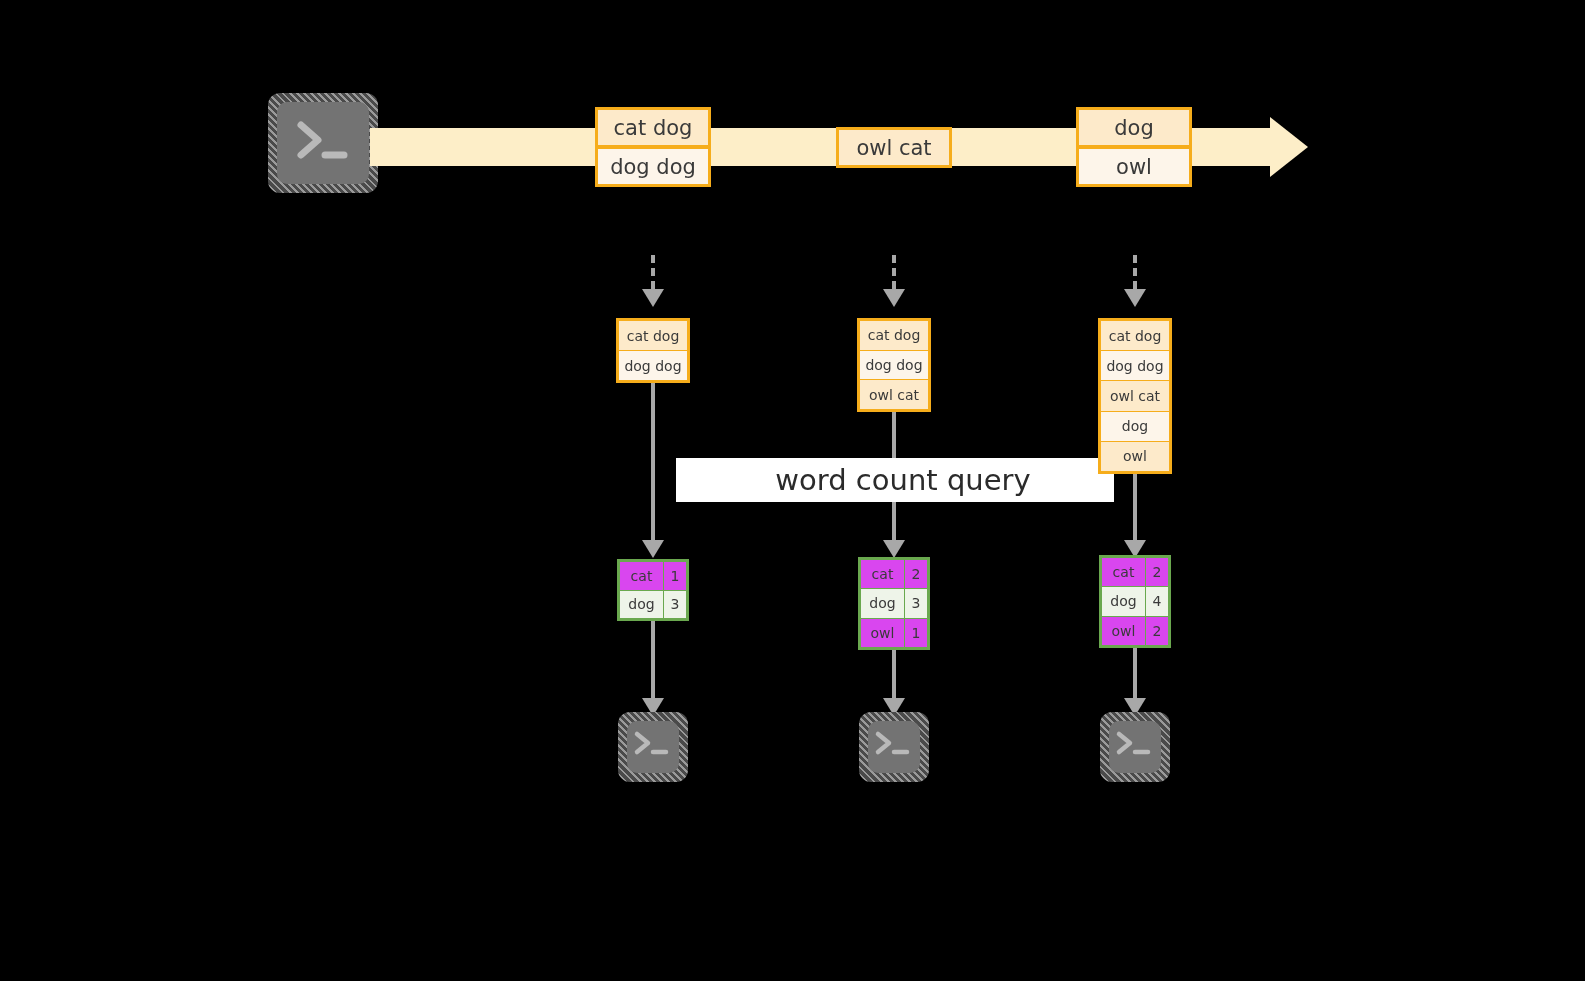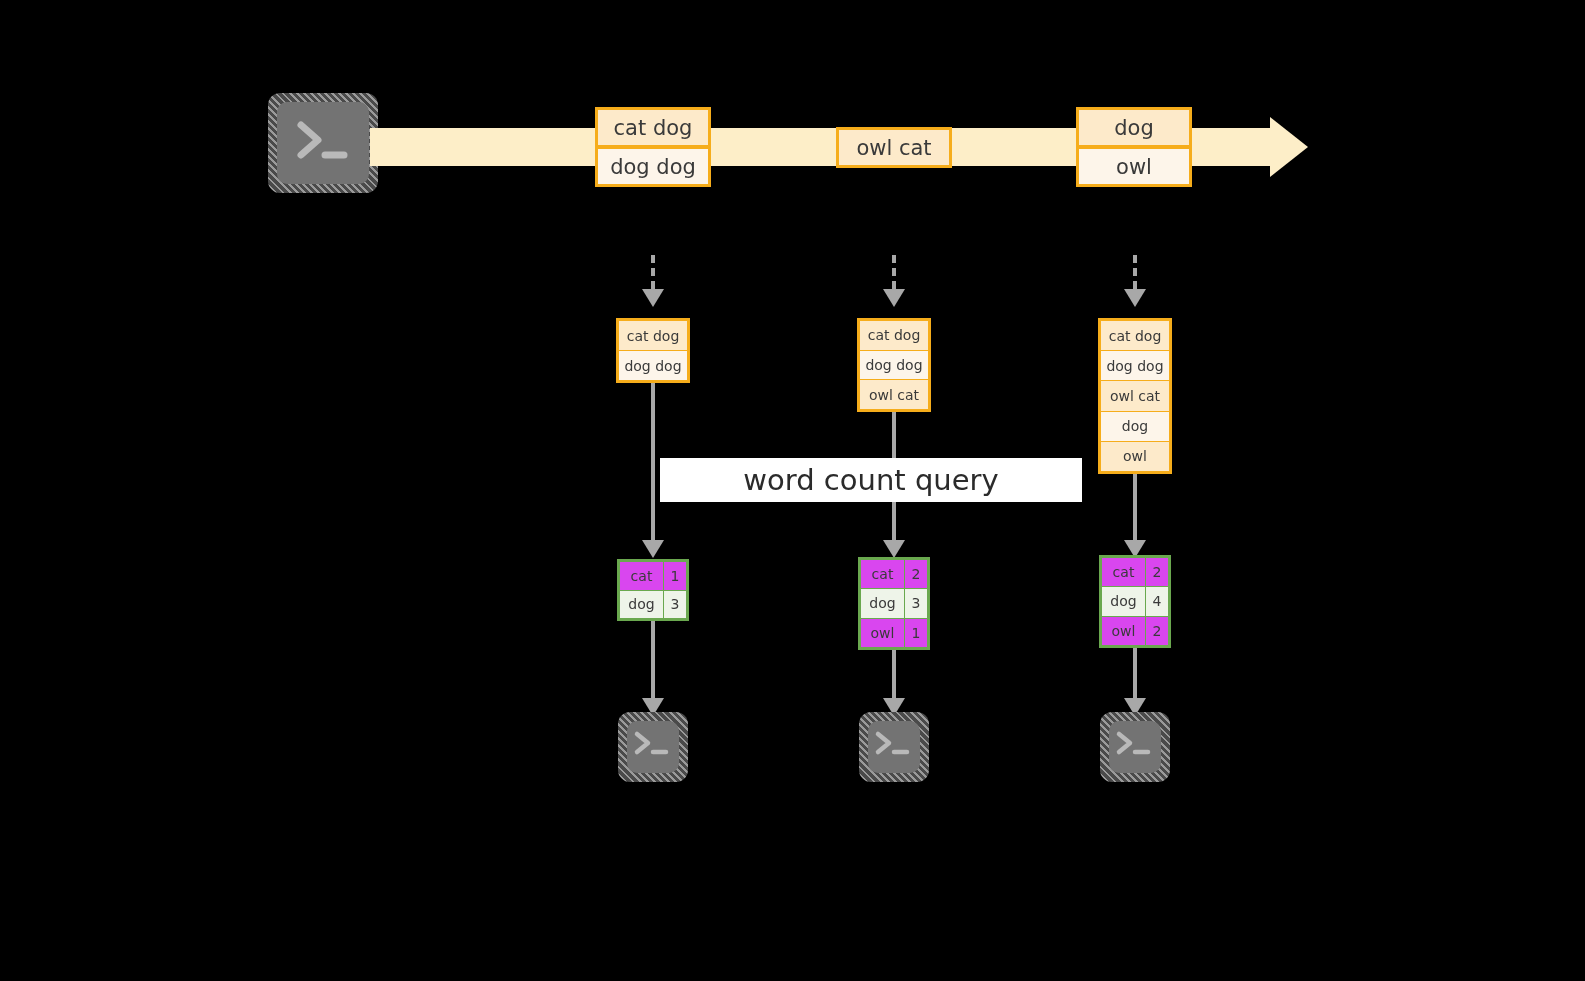--- a/index.html
+++ b/index.html
@@ -312,21 +312,21 @@
 
   <div class="terminal" style="left:1100px; top:712px; width:70px; height:70px;">
     <div class="hatch"></div>
     <div class="face"></div>
     <svg class="glyph" viewBox="0 0 70 70">
       <path d="M19 22 L30 31 L19 40" fill="none" stroke="#b9b9b9" stroke-width="4.5" stroke-linecap="round" stroke-linejoin="round"></path>
       <line x1="35" y1="40" x2="48" y2="40" stroke="#b9b9b9" stroke-width="4.5" stroke-linecap="round"></line>
     </svg>
   </div>
 
-  <div class="wband" style="left:660px; top:458px; width:422px; height:44px; font-size:29px;">word count query</div>
+  <div class="wband" style="left:676px; top:458px; width:422px; height:44px; font-size:29px;padding-left:16px;">word count query</div>
 
   <div class="ostack" style="left:1098px; top:318px; width:74px; height:156px;">
     <div class="row" style="font-size:14px;">cat dog</div>
     <div class="row alt" style="font-size:14px;">dog dog</div>
     <div class="row" style="font-size:14px;">owl cat</div>
     <div class="row alt" style="font-size:14px;">dog</div>
     <div class="row" style="font-size:14px;">owl</div>
   </div>
 
 </div>

